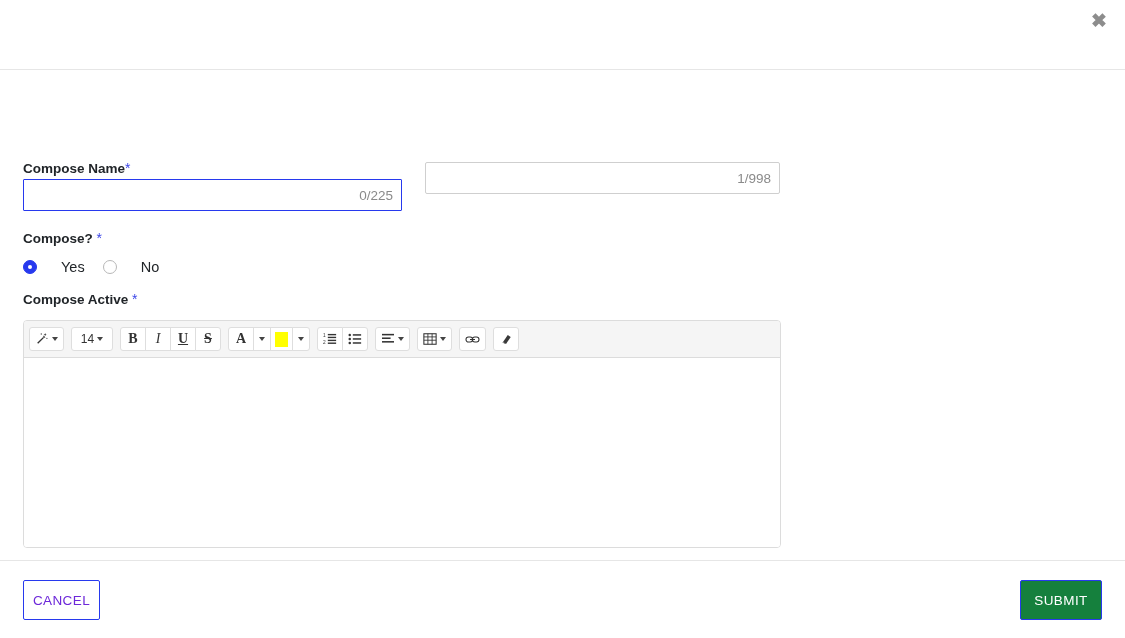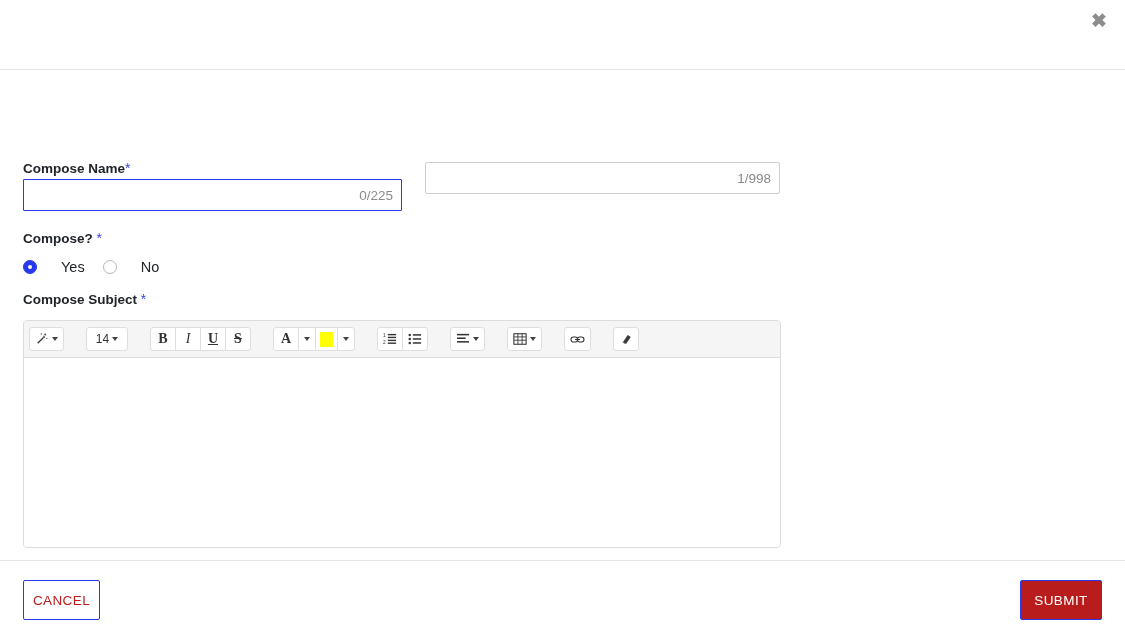--- a/index.html
+++ b/index.html
@@ -188,21 +188,21 @@
     border-radius: 4px;
     background: #ffffff;
     overflow: hidden;
   }
   .toolbar {
     background: #f5f5f5;
     border-bottom: 1px solid #dcdcdc;
     padding: 6px 5px;
     display: flex;
     align-items: flex-end;
-    gap: 22px;
+    gap: 7px;
     flex-wrap: nowrap;
     min-height: 36px;
   }
   .btn-group {
     display: flex;
     align-items: stretch;
   }
   .tb-btn {
     background: #ffffff;
     border: 1px solid #dedede;
@@ -264,35 +264,35 @@
     background: #ffffff;
   }
   .btn-cancel {
     position: absolute;
     left: 23px;
     top: 19px;
     width: 77px;
     height: 40px;
     background: #ffffff;
     border: 1px solid #2739ee;
-    color: #b91c1c;
+    color: #6d28d9;
     font-size: 13.5px;
     font-weight: normal;
     letter-spacing: 0.4px;
     cursor: pointer;
     font-family: "Liberation Sans", sans-serif;
     border-radius: 2px;
   }
   .btn-submit {
     position: absolute;
     right: 23px;
     top: 19px;
     width: 82px;
     height: 40px;
-    background: #b91c1c;
+    background: #15803d;
     border: 1px solid #2739ee;
     color: #ffffff;
     font-size: 13.5px;
     letter-spacing: 0.4px;
     cursor: pointer;
     font-family: "Liberation Sans", sans-serif;
     border-radius: 2px;
   }
 </style>
 </head>
@@ -338,21 +338,21 @@
         </label>
         <label class="radio-item">
           <span class="radio-dot"></span>
           <span class="radio-label">No</span>
         </label>
       </div>
     </div>
 
     <div class="compose-block">
       <div class="field-label">
-        <span>Compose Subject</span> <span class="req-star">*</span>
+        <span>Compose Active</span> <span class="req-star">*</span>
       </div>
 
       <div class="editor">
         <div class="toolbar">
 
           <div class="btn-group">
             <button class="tb-btn">
               <svg width="14" height="14" viewBox="0 0 16 16" aria-hidden="true">
                 <path d="M11.6 1.2l.5 1.3 1.3.5-1.3.5-.5 1.3-.5-1.3-1.3-.5 1.3-.5z" fill="#333"></path>
                 <path d="M9.3 5.6l1.1 1.1L3.6 13.5 2.5 12.4z" fill="#333"></path>

